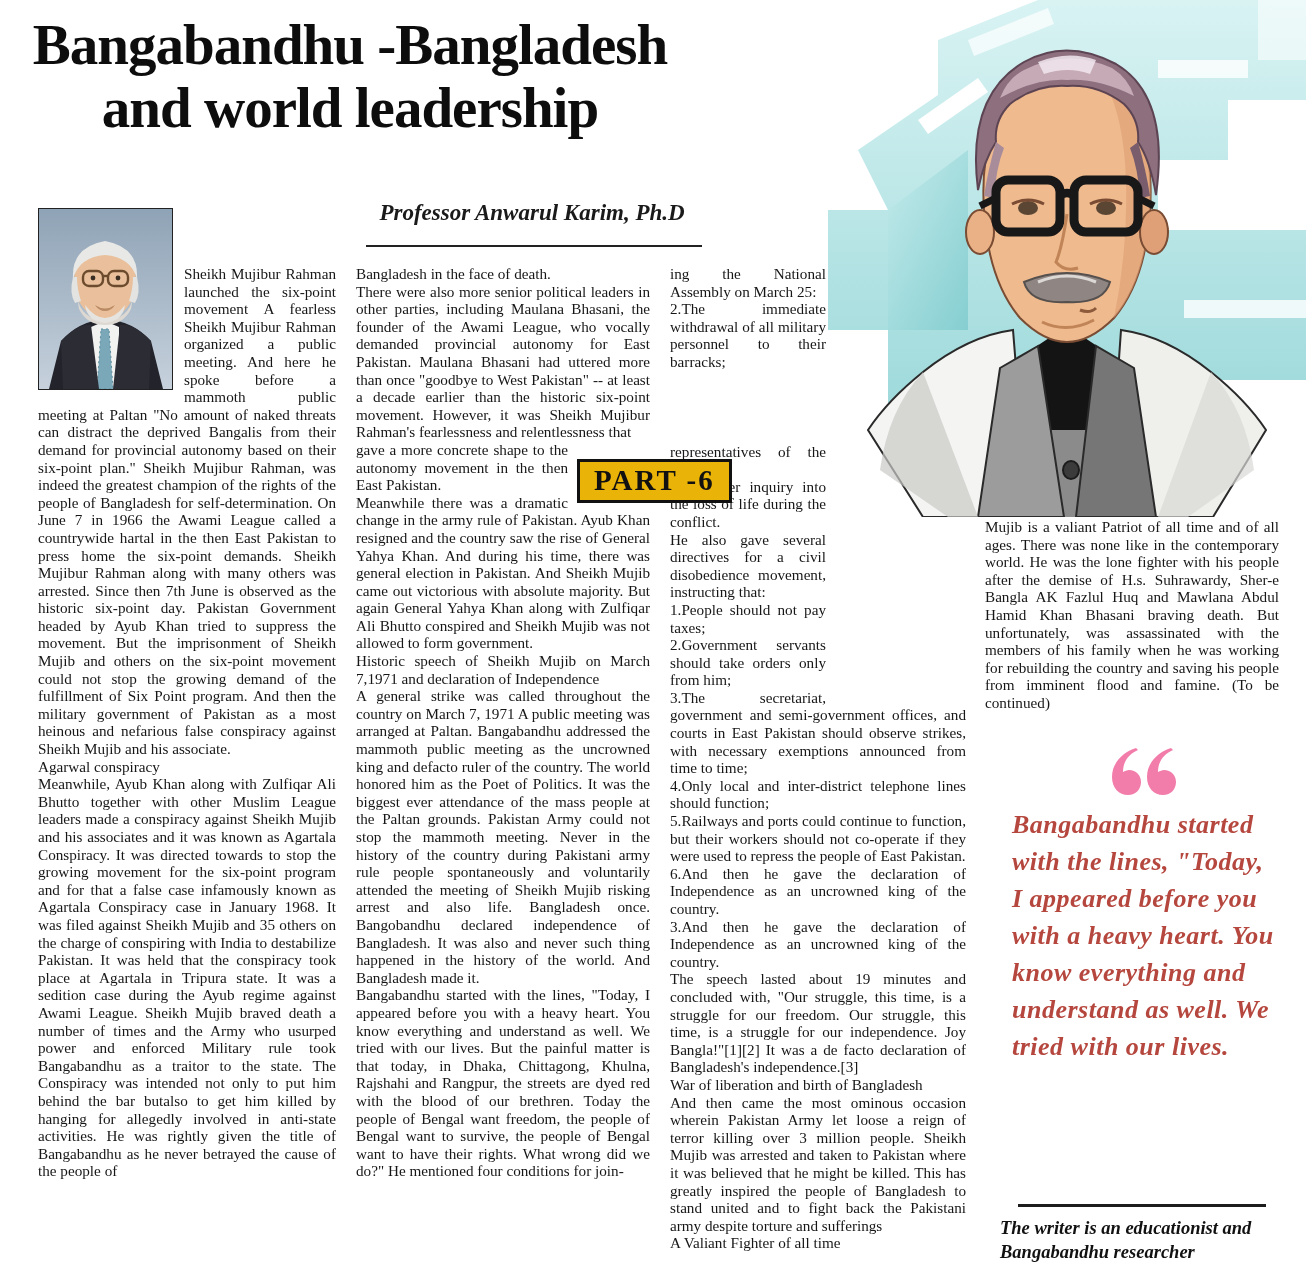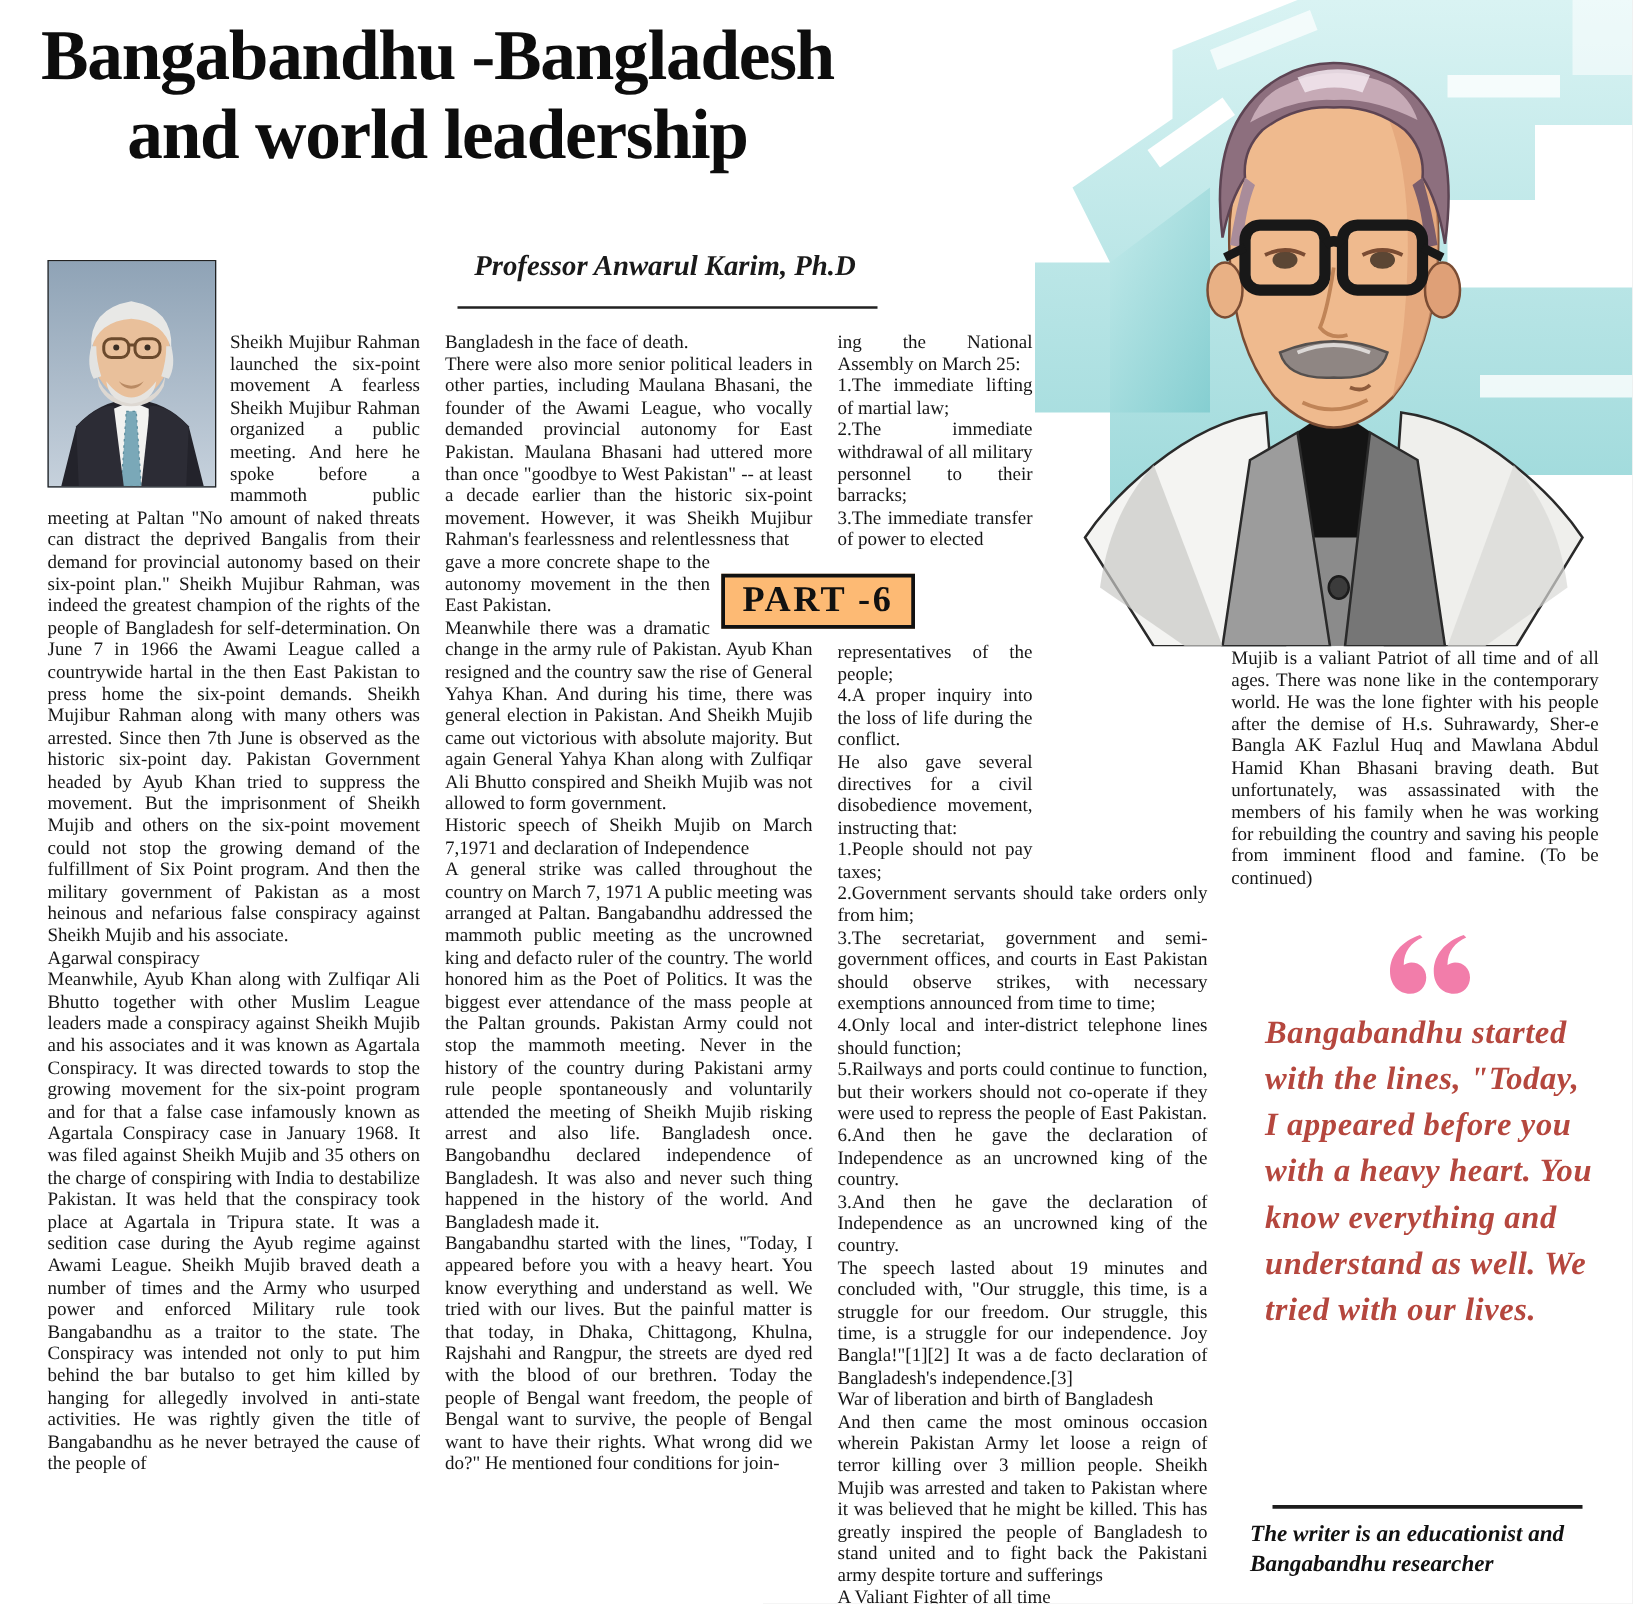--- a/index.html
+++ b/index.html
@@ -20,21 +20,21 @@
   .byline-rule{position:absolute;left:366px;top:245px;width:336px;height:2px;background:#222;}
   
   .author-photo{
     position:absolute;left:38px;top:208px;width:135px;height:182px;
     border:1px solid #222;box-sizing:border-box;overflow:hidden;background:#9db0c2;
   }
   .illustration{position:absolute;left:828px;top:0;width:478px;height:517px;}
   
   .part-badge{
     position:absolute;left:577px;top:459px;z-index:5;
-    background:#fdba74;border:3px solid #111;
+    background:#eab308;border:3px solid #111;
     font-weight:bold;font-size:29px;letter-spacing:2px;color:#111;
     padding:2px 14px 3px 14px;font-family:"Liberation Serif",serif;
   }
   
   .col{
     position:absolute;top:265px;width:296px;height:1018px;overflow:hidden;
     font-size:15.2px;line-height:17.6px;text-align:justify;
   }
   .col p{margin:0;padding:0;}
   .col-1{left:38px;width:298px;}
@@ -193,23 +193,21 @@
     <p>gave a more concrete shape to the autonomy movement in the then East Pakistan.</p>
     <p>Meanwhile there was a dramatic change in the army rule of Pakistan. Ayub Khan resigned and the country saw the rise of General Yahya Khan. And during his time, there was general election in Pakistan. And Sheikh Mujib came out victorious with absolute majority. But again General Yahya Khan along with Zulfiqar Ali Bhutto conspired and Sheikh Mujib was not allowed to form government.</p>
     <p>Historic speech of Sheikh Mujib on March 7,1971 and declaration of Independence</p>
     <p>A general strike was called throughout the country on March 7, 1971 A public meeting was arranged at Paltan. Bangabandhu addressed the mammoth public meeting as the uncrowned king and defacto ruler of the country. The world honored him as the Poet of Politics. It was the biggest ever attendance of the mass people at the Paltan grounds. Pakistan Army could not stop the mammoth meeting. Never in the history of the country during Pakistani army rule people spontaneously and voluntarily attended the meeting of Sheikh Mujib risking arrest and also life. Bangladesh once. Bangobandhu declared independence of Bangladesh. It was also and never such thing happened in the history of the world. And Bangladesh made it.</p>
     <p>Bangabandhu started with the lines, "Today, I appeared before you with a heavy heart. You know everything and understand as well. We tried with our lives. But the painful matter is that today, in Dhaka, Chittagong, Khulna, Rajshahi and Rangpur, the streets are dyed red with the blood of our brethren. Today the people of Bengal want freedom, the people of Bengal want to survive, the people of Bengal want to have their rights. What wrong did we do?" He mentioned four conditions for join-</p>
   </div>
 
   <div class="col col-3">
     <span class="sp-r sp-illu"></span>
     <p>ing the National Assembly on March 25:</p>
-    <p>1.The immediate lifting of martial law;</p>
     <p>2.The immediate withdrawal of all military personnel to their barracks;</p>
-    <p>3.The immediate transfer of power to elected</p>
     <span class="sp-l sp-badge"></span>
     <p>representatives of the people;</p>
     <p>4.A proper inquiry into the loss of life during the conflict.</p>
     <p>He also gave several directives for a civil disobedience movement, instructing that:</p>
     <p>1.People should not pay taxes;</p>
     <p>2.Government servants should take orders only from him;</p>
     <p>3.The secretariat, government and semi-government offices, and courts in East Pakistan should observe strikes, with necessary exemptions announced from time to time;</p>
     <p>4.Only local and inter-district telephone lines should function;</p>
     <p>5.Railways and ports could continue to function, but their workers should not co-operate if they were used to repress the people of East Pakistan.</p>
     <p>6.And then he gave the declaration of Independence as an uncrowned king of the country.</p>

